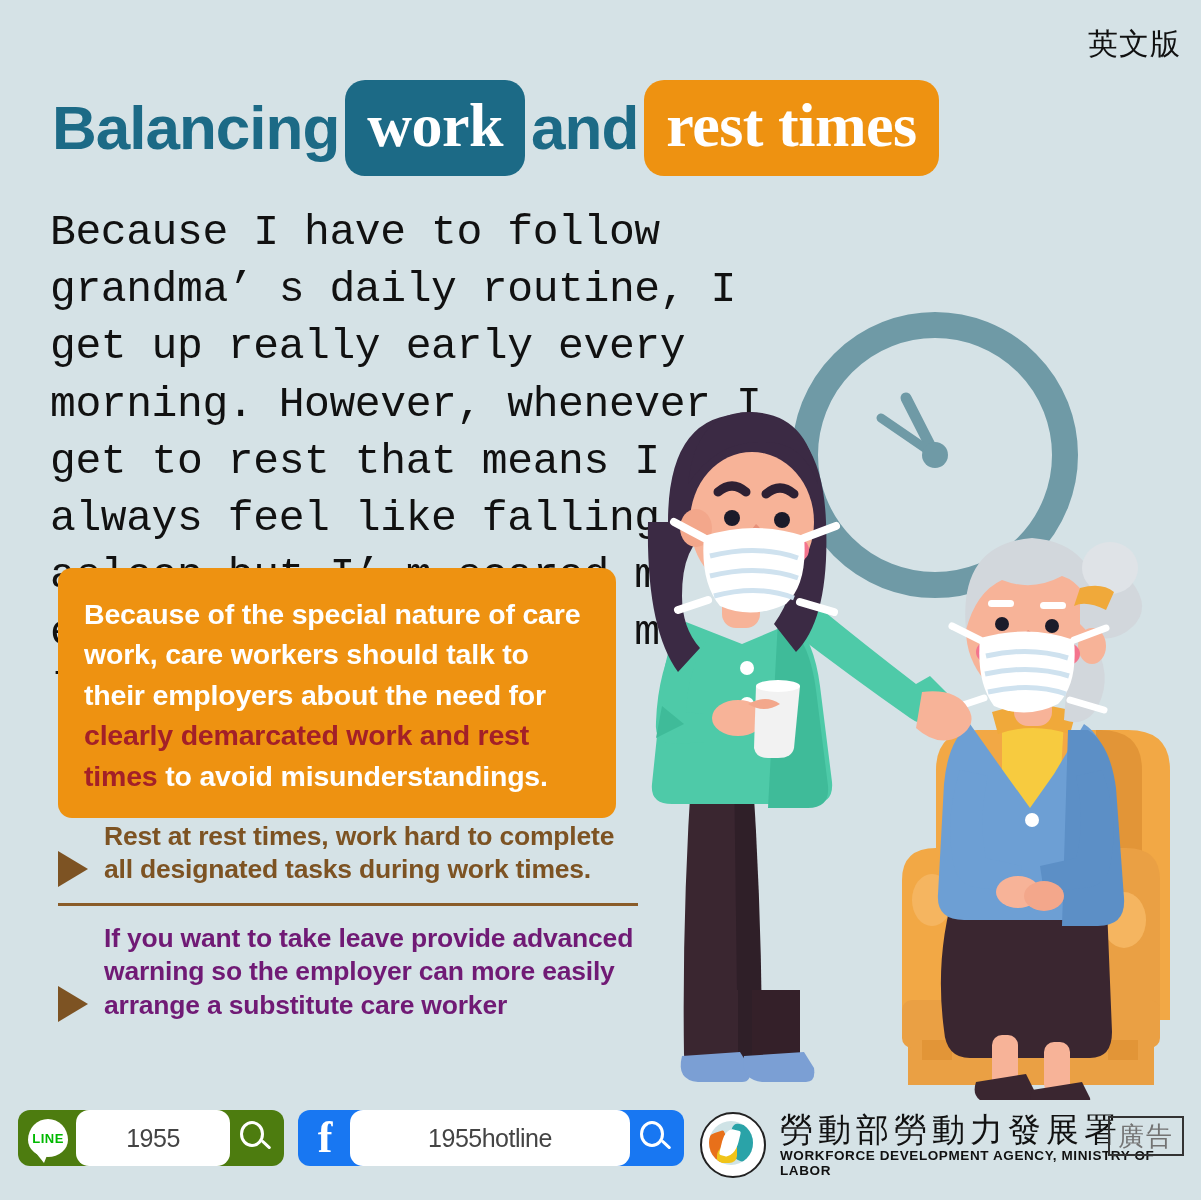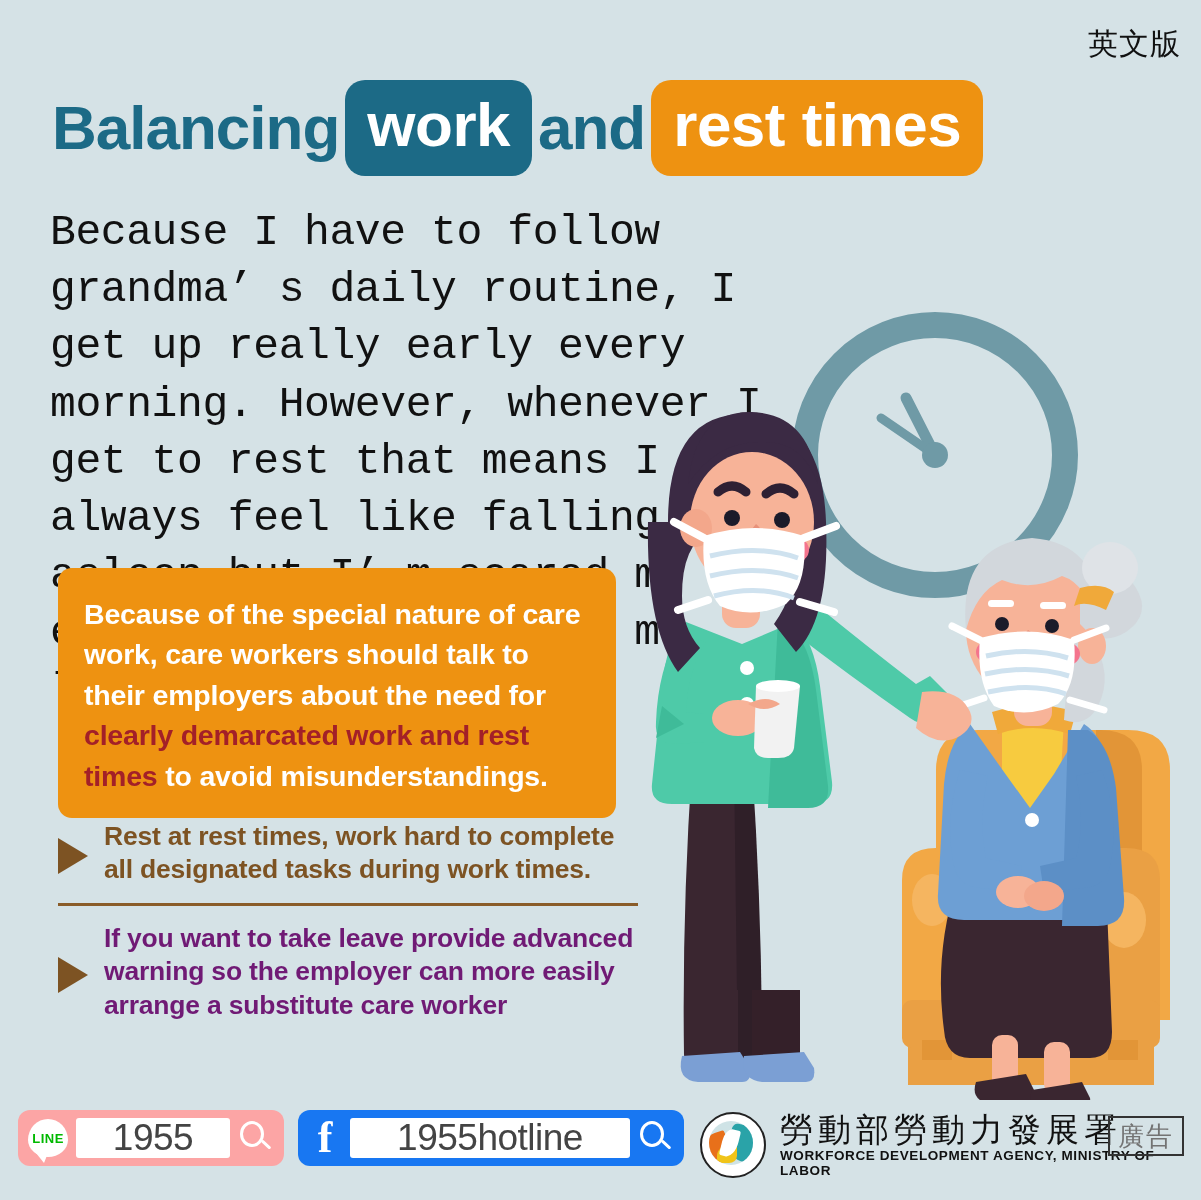--- a/index.html
+++ b/index.html
@@ -26,21 +26,21 @@
     height:92px;
   }
   .hl-plain{
     font-size:62px;font-weight:bold;color:#1c6a86;
     letter-spacing:-1px;line-height:1;
     font-family:"Liberation Sans", sans-serif;
   }
   .hl-badge{
     font-size:62px;font-weight:bold;color:#ffffff;
     line-height:1;padding:14px 22px 20px 22px;
-    border-radius:20px;letter-spacing:-0.5px;
+    border-radius:20px;letter-spacing:-0.5px;font-family:Liberation Serif, serif;
   }
   .hl-badge.teal{background:#1c6a86;}
   .hl-badge.orange{background:#ee9211;}
 
   
   .question{
     position:absolute;left:50px;top:204px;width:712px;
     font-size:43px;line-height:1.33;color:#111111;
     font-family:Liberation Mono, monospace;
     letter-spacing:-0.4px;
@@ -54,21 +54,21 @@
     box-sizing:border-box;
   }
   .answer-card p{
     margin:0;font-size:28.5px;line-height:1.42;
     font-weight:bold;color:#ffffff;letter-spacing:-0.2px;
   }
   .hl-red{color:#a32028;}
 
   
   .bullets{position:absolute;left:58px;top:820px;width:585px;}
-  .bullet{display:flex;gap:16px;align-items:center;}
+  .bullet{display:flex;gap:16px;align-items:flex-end;}
   .tri{
     width:0;height:0;flex:0 0 auto;
     border-top:18px solid transparent;
     border-bottom:18px solid transparent;
     border-left:30px solid #7d5323;
     margin-top:6px;
   }
   .btxt{font-size:26.5px;line-height:1.26;font-weight:bold;letter-spacing:-0.2px;}
   .btxt.brown{color:#7d5323;}
   .btxt.red{color:#701a75;}
@@ -76,26 +76,26 @@
     height:3px;background:#8a5c29;margin:16px 0 16px 0;width:580px;
   }
 
   
   .footer{position:absolute;left:0;top:1096px;width:1201px;height:104px;}
   .chip{
     position:absolute;display:flex;align-items:center;
     border-radius:12px;height:56px;box-sizing:border-box;
     padding:0 10px;gap:8px;
   }
-  .chip.line{left:18px;top:14px;background:#fca5a5;width:266px;}
+  .chip.line{left:18px;top:14px;background:#4d7c0f;width:266px;}
   .chip.fb{left:298px;top:14px;background:#1877f2;width:386px;}
   .chip-field{
-    background:#ffffff;border-radius:3px;height:40px;
+    background:#ffffff;border-radius:13px;height:56px;
     display:flex;align-items:center;justify-content:center;
-    font-size:37px;color:#444;letter-spacing:-0.5px;flex:1;
+    font-size:25px;color:#444;letter-spacing:-0.5px;flex:1;
     font-family:"Liberation Sans", sans-serif;
   }
   .line-bubble{
     width:40px;height:38px;background:#fff;border-radius:50% 50% 50% 50%/55% 55% 45% 45%;
     position:relative;display:flex;align-items:center;justify-content:center;
     flex:0 0 auto;
   }
   .line-bubble:after{
     content:"";position:absolute;bottom:-6px;left:8px;
     width:0;height:0;border-left:8px solid transparent;

